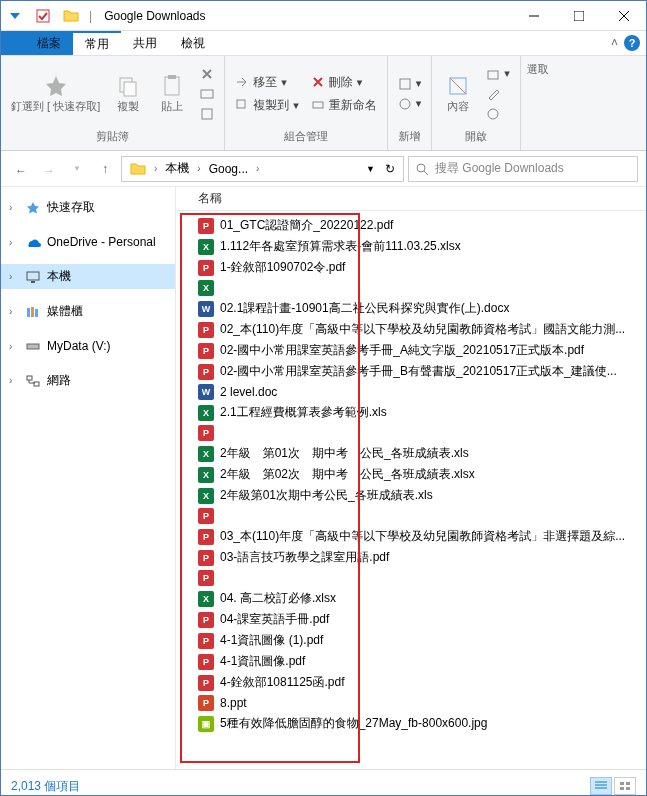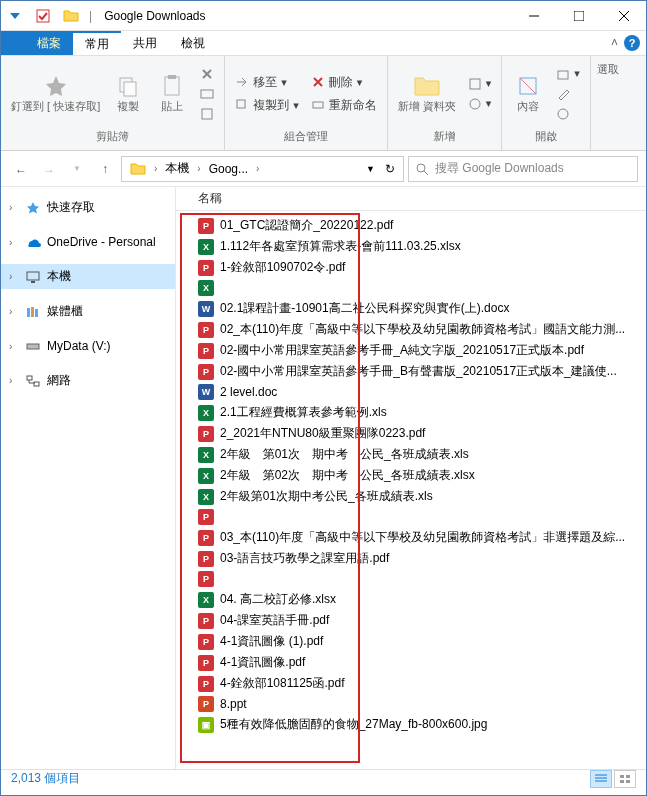--- a/index.html
+++ b/index.html
@@ -4,21 +4,21 @@
 <style>
 *{margin:0;padding:0;box-sizing:border-box;font-family:"Microsoft JhengHei","Segoe UI",sans-serif;font-size:12px;}
 body{background:#fff;width:647px;height:796px;border:1px solid #4a7ab3;overflow:hidden;display:flex;flex-direction:column;}
 .titlebar{height:30px;display:flex;align-items:center;background:#fff;border-bottom:1px solid #e0e0e0;}
 .tb-icon{width:20px;height:20px;margin:0 4px;display:flex;align-items:center;justify-content:center;}
 .tb-title{flex:1;padding-left:8px;color:#000;}
 .tb-controls{display:flex;}
 .tb-btn{width:45px;height:29px;display:flex;align-items:center;justify-content:center;color:#000;}
 .menubar{height:25px;display:flex;align-items:stretch;background:#fff;border-bottom:1px solid #e0e0e0;}
 .menu-tab{padding:4px 12px;display:flex;align-items:center;cursor:pointer;}
-.menu-tab.file{background:#1979ca;color:#fef9c3;padding-left:36px;}
+.menu-tab.file{background:#1979ca;color:#0f172a;padding-left:36px;}
 .menu-tab.active{background:#fff;border-top:2px solid #1979ca;text-align:center;}
 .menu-right{margin-left:auto;display:flex;align-items:center;padding-right:6px;gap:6px;}
 .help-icon{width:16px;height:16px;border-radius:50%;background:#1979ca;color:#fff;display:flex;align-items:center;justify-content:center;font-size:11px;font-weight:bold;}
 .ribbon{height:95px;background:#f5f6f7;border-bottom:1px solid #d0d0d0;display:flex;}
 .ribbon-group{border-right:1px solid #d8d8d8;padding:4px 6px;display:flex;flex-direction:column;}
 .rg-body{flex:1;display:flex;align-items:center;gap:4px;}
 .rg-label{text-align:center;color:#666;font-size:11px;padding:2px 0;}
 .rbtn{display:flex;flex-direction:column;align-items:center;justify-content:center;padding:2px 4px;color:#666;gap:2px;min-width:40px;}
 .rbtn svg{opacity:.6;}
 .rbtn-small{display:flex;align-items:center;gap:4px;padding:2px 4px;color:#444;font-size:11px;white-space:nowrap;}
@@ -44,21 +44,21 @@
 .highlight-box{position:absolute;left:4px;top:2px;width:180px;bottom:6px;border:2px solid #d62424;pointer-events:none;}
 .file-row{display:flex;align-items:center;padding:2px 8px 2px 22px;gap:6px;white-space:nowrap;overflow:hidden;}
 .file-icon{width:16px;height:16px;flex-shrink:0;display:flex;align-items:center;justify-content:center;border-radius:2px;font-size:9px;font-weight:bold;color:#fff;}
 .fi-pdf{background:#d13438;}
 .fi-xlsx{background:#107c41;}
 .fi-docx{background:#2b579a;}
 .fi-doc{background:#2b579a;}
 .fi-xls{background:#107c41;}
 .fi-ppt{background:#d24726;}
 .fi-jpg{background:#7fba00;}
-.statusbar{height:26px;border-top:1px solid #e0e0e0;display:flex;align-items:flex-start;padding:0 10px;color:#1979ca;}
+.statusbar{height:26px;border-top:1px solid #e0e0e0;display:flex;align-items:flex-end;padding:0 10px;color:#1979ca;}
 .statusbar-right{margin-left:auto;display:flex;gap:2px;}
 .view-btn{width:22px;height:18px;border:1px solid #ccc;display:flex;align-items:center;justify-content:center;}
 .view-btn.active{background:#cce8ff;border-color:#99c9ef;}
 </style>
 </head>
 <body>
 
 <div class="titlebar">
   <span class="tb-icon">
       <svg width="14" height="14" viewBox="0 0 14 14">
@@ -171,27 +171,20 @@
               <rect x="2" y="4" width="10" height="6" fill="none" stroke="#888"></rect>
             </svg>
             <span>重新命名</span>
           </div>
       </div>
     </div>
     <div class="rg-label">組合管理</div>
   </div>
   <div class="ribbon-group">
     <div class="rg-body">
-      <div class="rbtn">
-          <svg width="28" height="24" viewBox="0 0 28 24">
-            <path d="M2 4h8l3 3h13v14H2z" fill="#ffd75e" stroke="#e6b800"></path>
-          </svg>
-          <span class="rbtn-label">新增
-資料夾</span>
-        </div>
       <div class="rbtn-col">
         <div class="rbtn-small"><svg width="14" height="14">
               <rect x="2" y="2" width="10" height="10" fill="none" stroke="#888"></rect>
             </svg>▾</div>
         <div class="rbtn-small"><svg width="14" height="14">
               <circle cx="7" cy="7" r="5" fill="none" stroke="#888"></circle>
             </svg>▾</div>
       </div>
     </div>
     <div class="rg-label">新增</div>
@@ -364,21 +357,20 @@
         <div class="file-row">
           <span class="file-icon fi-doc">W</span>
           <span>2 level.doc</span>
         </div>
         <div class="file-row">
           <span class="file-icon fi-xls">X</span>
           <span>2.1工程經費概算表參考範例.xls</span>
         </div>
         <div class="file-row">
           <span class="file-icon fi-pdf">P</span>
-          <span>2_2021年NTNU80級重聚團隊0223.pdf</span>
         </div>
         <div class="file-row">
           <span class="file-icon fi-xls">X</span>
           <span>2年級　第01次　期中考　公民_各班成績表.xls</span>
         </div>
         <div class="file-row">
           <span class="file-icon fi-xlsx">X</span>
           <span>2年級　第02次　期中考　公民_各班成績表.xlsx</span>
         </div>
         <div class="file-row">

